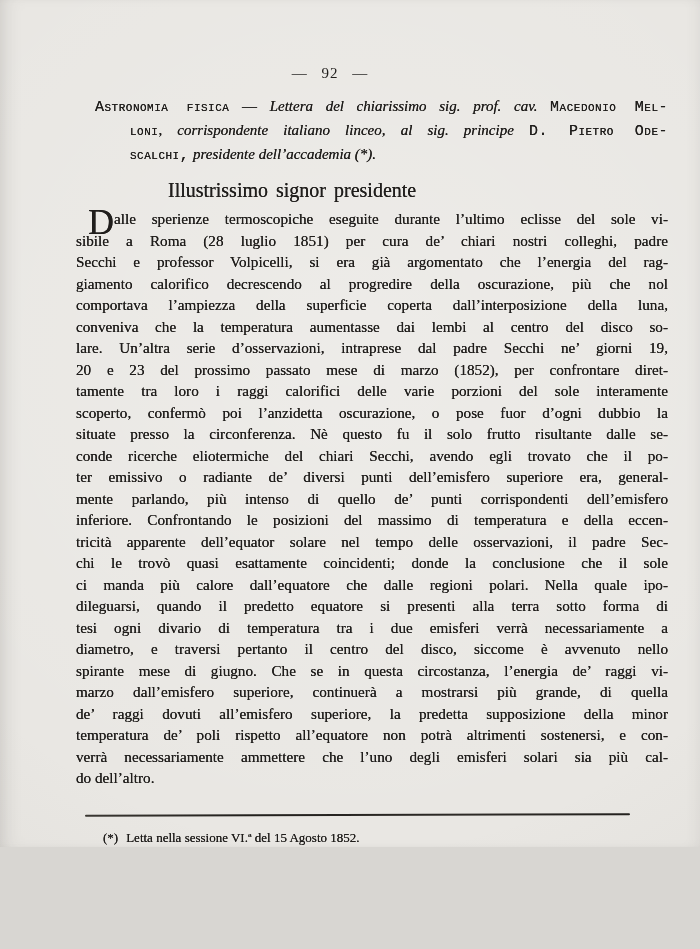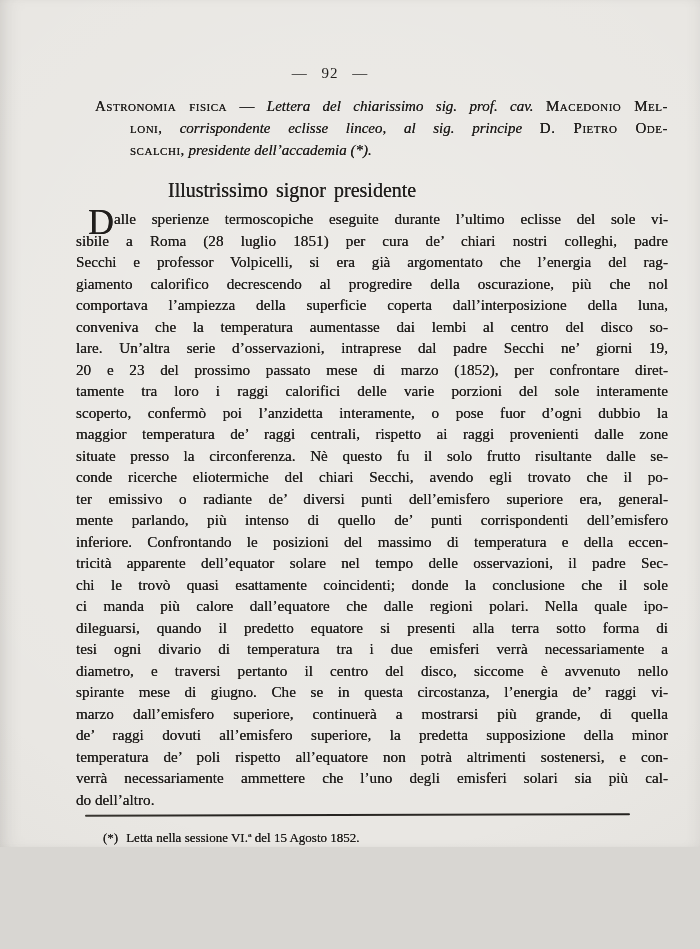--- a/index.html
+++ b/index.html
@@ -40,21 +40,21 @@
     font-size: 15px;
     line-height: 22px;
   }
   .heading-line {
     text-align: justify;
     text-align-last: justify;
     text-shadow: 0 0 0.5px currentColor;
   }
   .heading-line + .heading-line { padding-left: 35px; }
   .heading-line.last { text-align-last: left; }
-  .run-smallcaps { font-variant: small-caps; letter-spacing: 0.5px; }
+  .run-smallcaps { font-variant: small-caps; letter-spacing: 0.5px; font-family: Liberation Mono, monospace; }
   .run-italic { font-style: italic; }
   .salutation {
     position: absolute;
     top: 179px; left: 168px;
     font-size: 20px;
     word-spacing: 3px;
     text-shadow: 0 0 0.5px currentColor;
   }
   .body-text {
     position: absolute;
@@ -93,39 +93,38 @@
 </style>
 </head>
 <body>
 
 <div class="page">
 
   <div class="page-number">— 92 —</div>
 
   <div class="heading">
       <div class="heading-line"><span class="run-smallcaps">Astronomia fisica</span><span class="run-plain"> — </span><span class="run-italic">Lettera del chiarissimo sig. prof. cav. </span><span class="run-smallcaps">Macedonio Mel-</span></div>
-      <div class="heading-line"><span class="run-smallcaps">loni</span><span class="run-plain">, </span><span class="run-italic">corrispondente eclisse linceo, al sig. principe </span><span class="run-smallcaps">D. Pietro Ode-</span></div>
+      <div class="heading-line"><span class="run-smallcaps">loni</span><span class="run-plain">, </span><span class="run-italic">corrispondente italiano linceo, al sig. principe </span><span class="run-smallcaps">D. Pietro Ode-</span></div>
       <div class="heading-line last"><span class="run-smallcaps">scalchi,</span><span class="run-italic"> presidente dell’accademia (*).</span></div>
     </div>
 
   <div class="salutation">Illustrissimo signor presidente</div>
 
   <div class="body-text">
     <span class="dropcap">D</span>
   <div class="body-line first">alle sperienze termoscopiche eseguite durante l’ultimo eclisse del sole vi-</div>
       <div class="body-line">sibile a Roma (28 luglio 1851) per cura de’ chiari nostri colleghi, padre</div>
       <div class="body-line">Secchi e professor Volpicelli, si era già argomentato che l’energia del rag-</div>
       <div class="body-line">giamento calorifico decrescendo al progredire della oscurazione, più che nol</div>
       <div class="body-line">comportava l’ampiezza della superficie coperta dall’interposizione della luna,</div>
       <div class="body-line">conveniva che la temperatura aumentasse dai lembi al centro del disco so-</div>
       <div class="body-line">lare. Un’altra serie d’osservazioni, intraprese dal padre Secchi ne’ giorni 19,</div>
       <div class="body-line">20 e 23 del prossimo passato mese di marzo (1852), per confrontare diret-</div>
       <div class="body-line">tamente tra loro i raggi calorifici delle varie porzioni del sole interamente</div>
-      <div class="body-line">scoperto, confermò poi l’anzidetta interamente, o pose fuor d’ogni dubbio la</div>
-      <div class="body-line">maggior temperatura de’ raggi centrali, rispetto ai raggi provenienti dalle zone</div>
+      <div class="body-line">scoperto, confermò poi l’anzidetta oscurazione, o pose fuor d’ogni dubbio la</div>
       <div class="body-line">situate presso la circonferenza. Nè questo fu il solo frutto risultante dalle se-</div>
       <div class="body-line">conde ricerche eliotermiche del chiari Secchi, avendo egli trovato che il po-</div>
       <div class="body-line">ter emissivo o radiante de’ diversi punti dell’emisfero superiore era, general-</div>
       <div class="body-line">mente parlando, più intenso di quello de’ punti corrispondenti dell’emisfero</div>
       <div class="body-line">inferiore. Confrontando le posizioni del massimo di temperatura e della eccen-</div>
       <div class="body-line">tricità apparente dell’equator solare nel tempo delle osservazioni, il padre Sec-</div>
       <div class="body-line">chi le trovò quasi esattamente coincidenti; donde la conclusione che il sole</div>
       <div class="body-line">ci manda più calore dall’equatore che dalle regioni polari. Nella quale ipo-</div>
       <div class="body-line">dileguarsi, quando il predetto equatore si presenti alla terra sotto forma di</div>
       <div class="body-line">tesi ogni divario di temperatura tra i due emisferi verrà necessariamente a</div>

